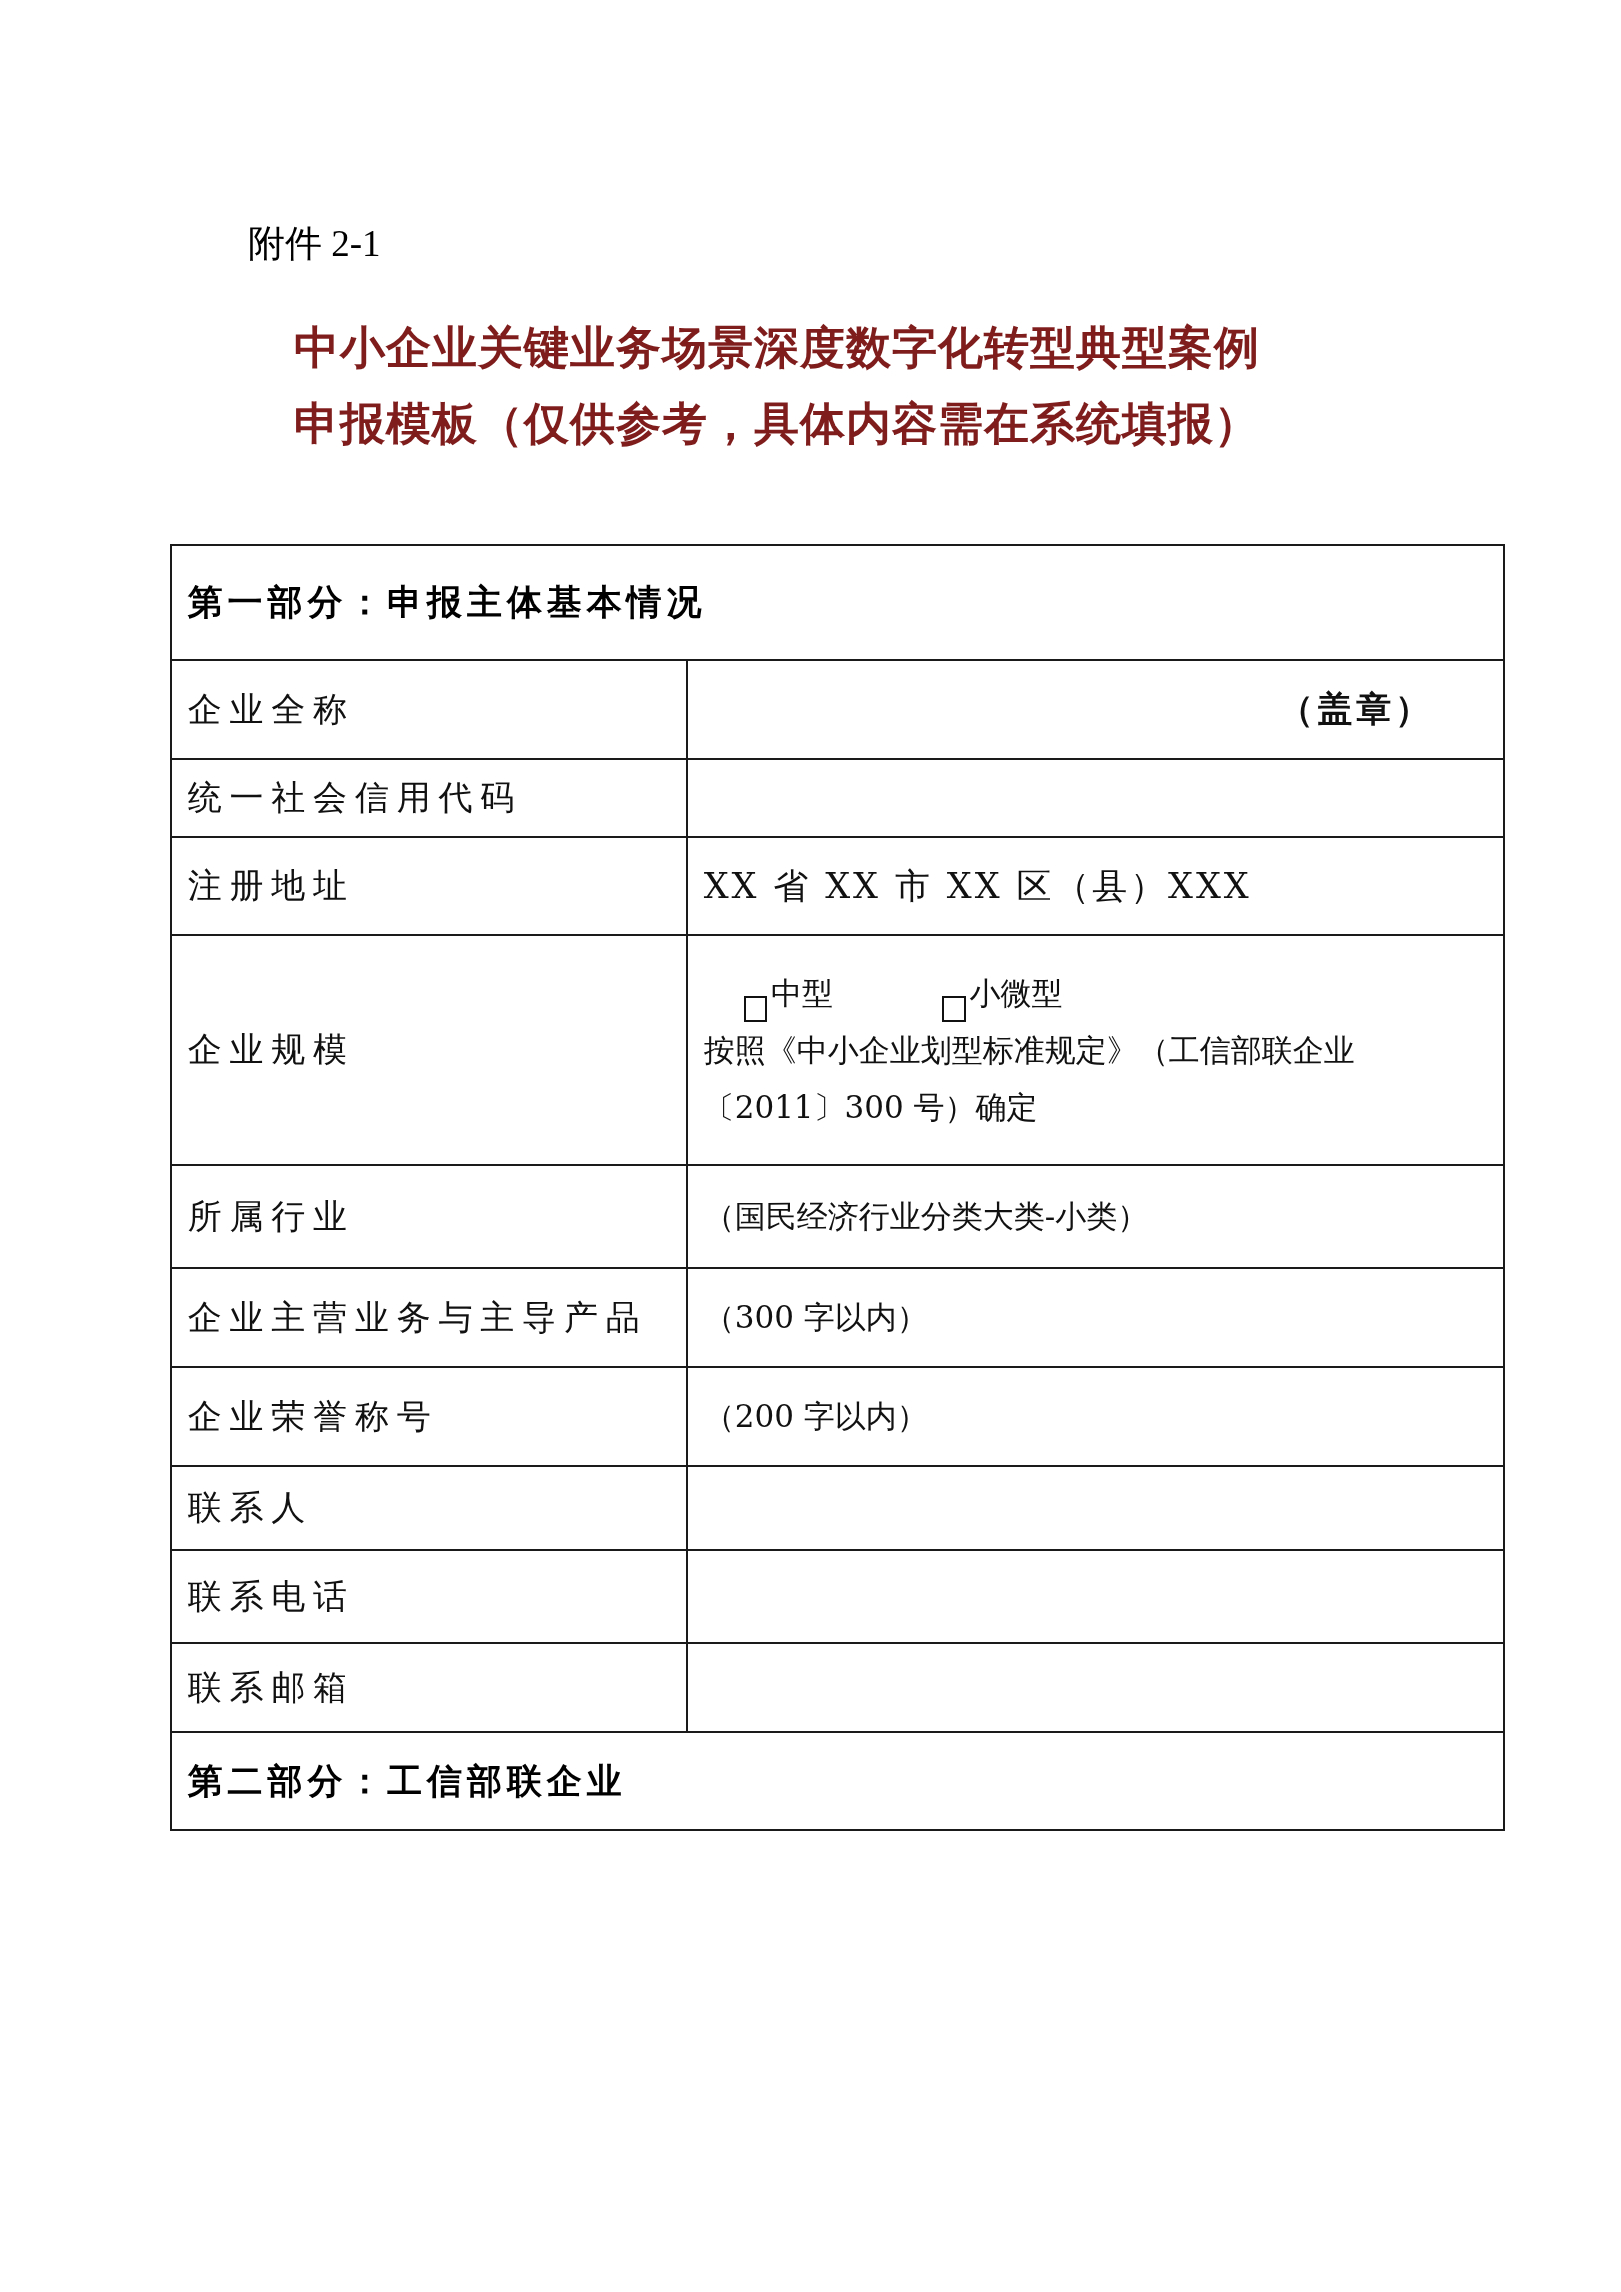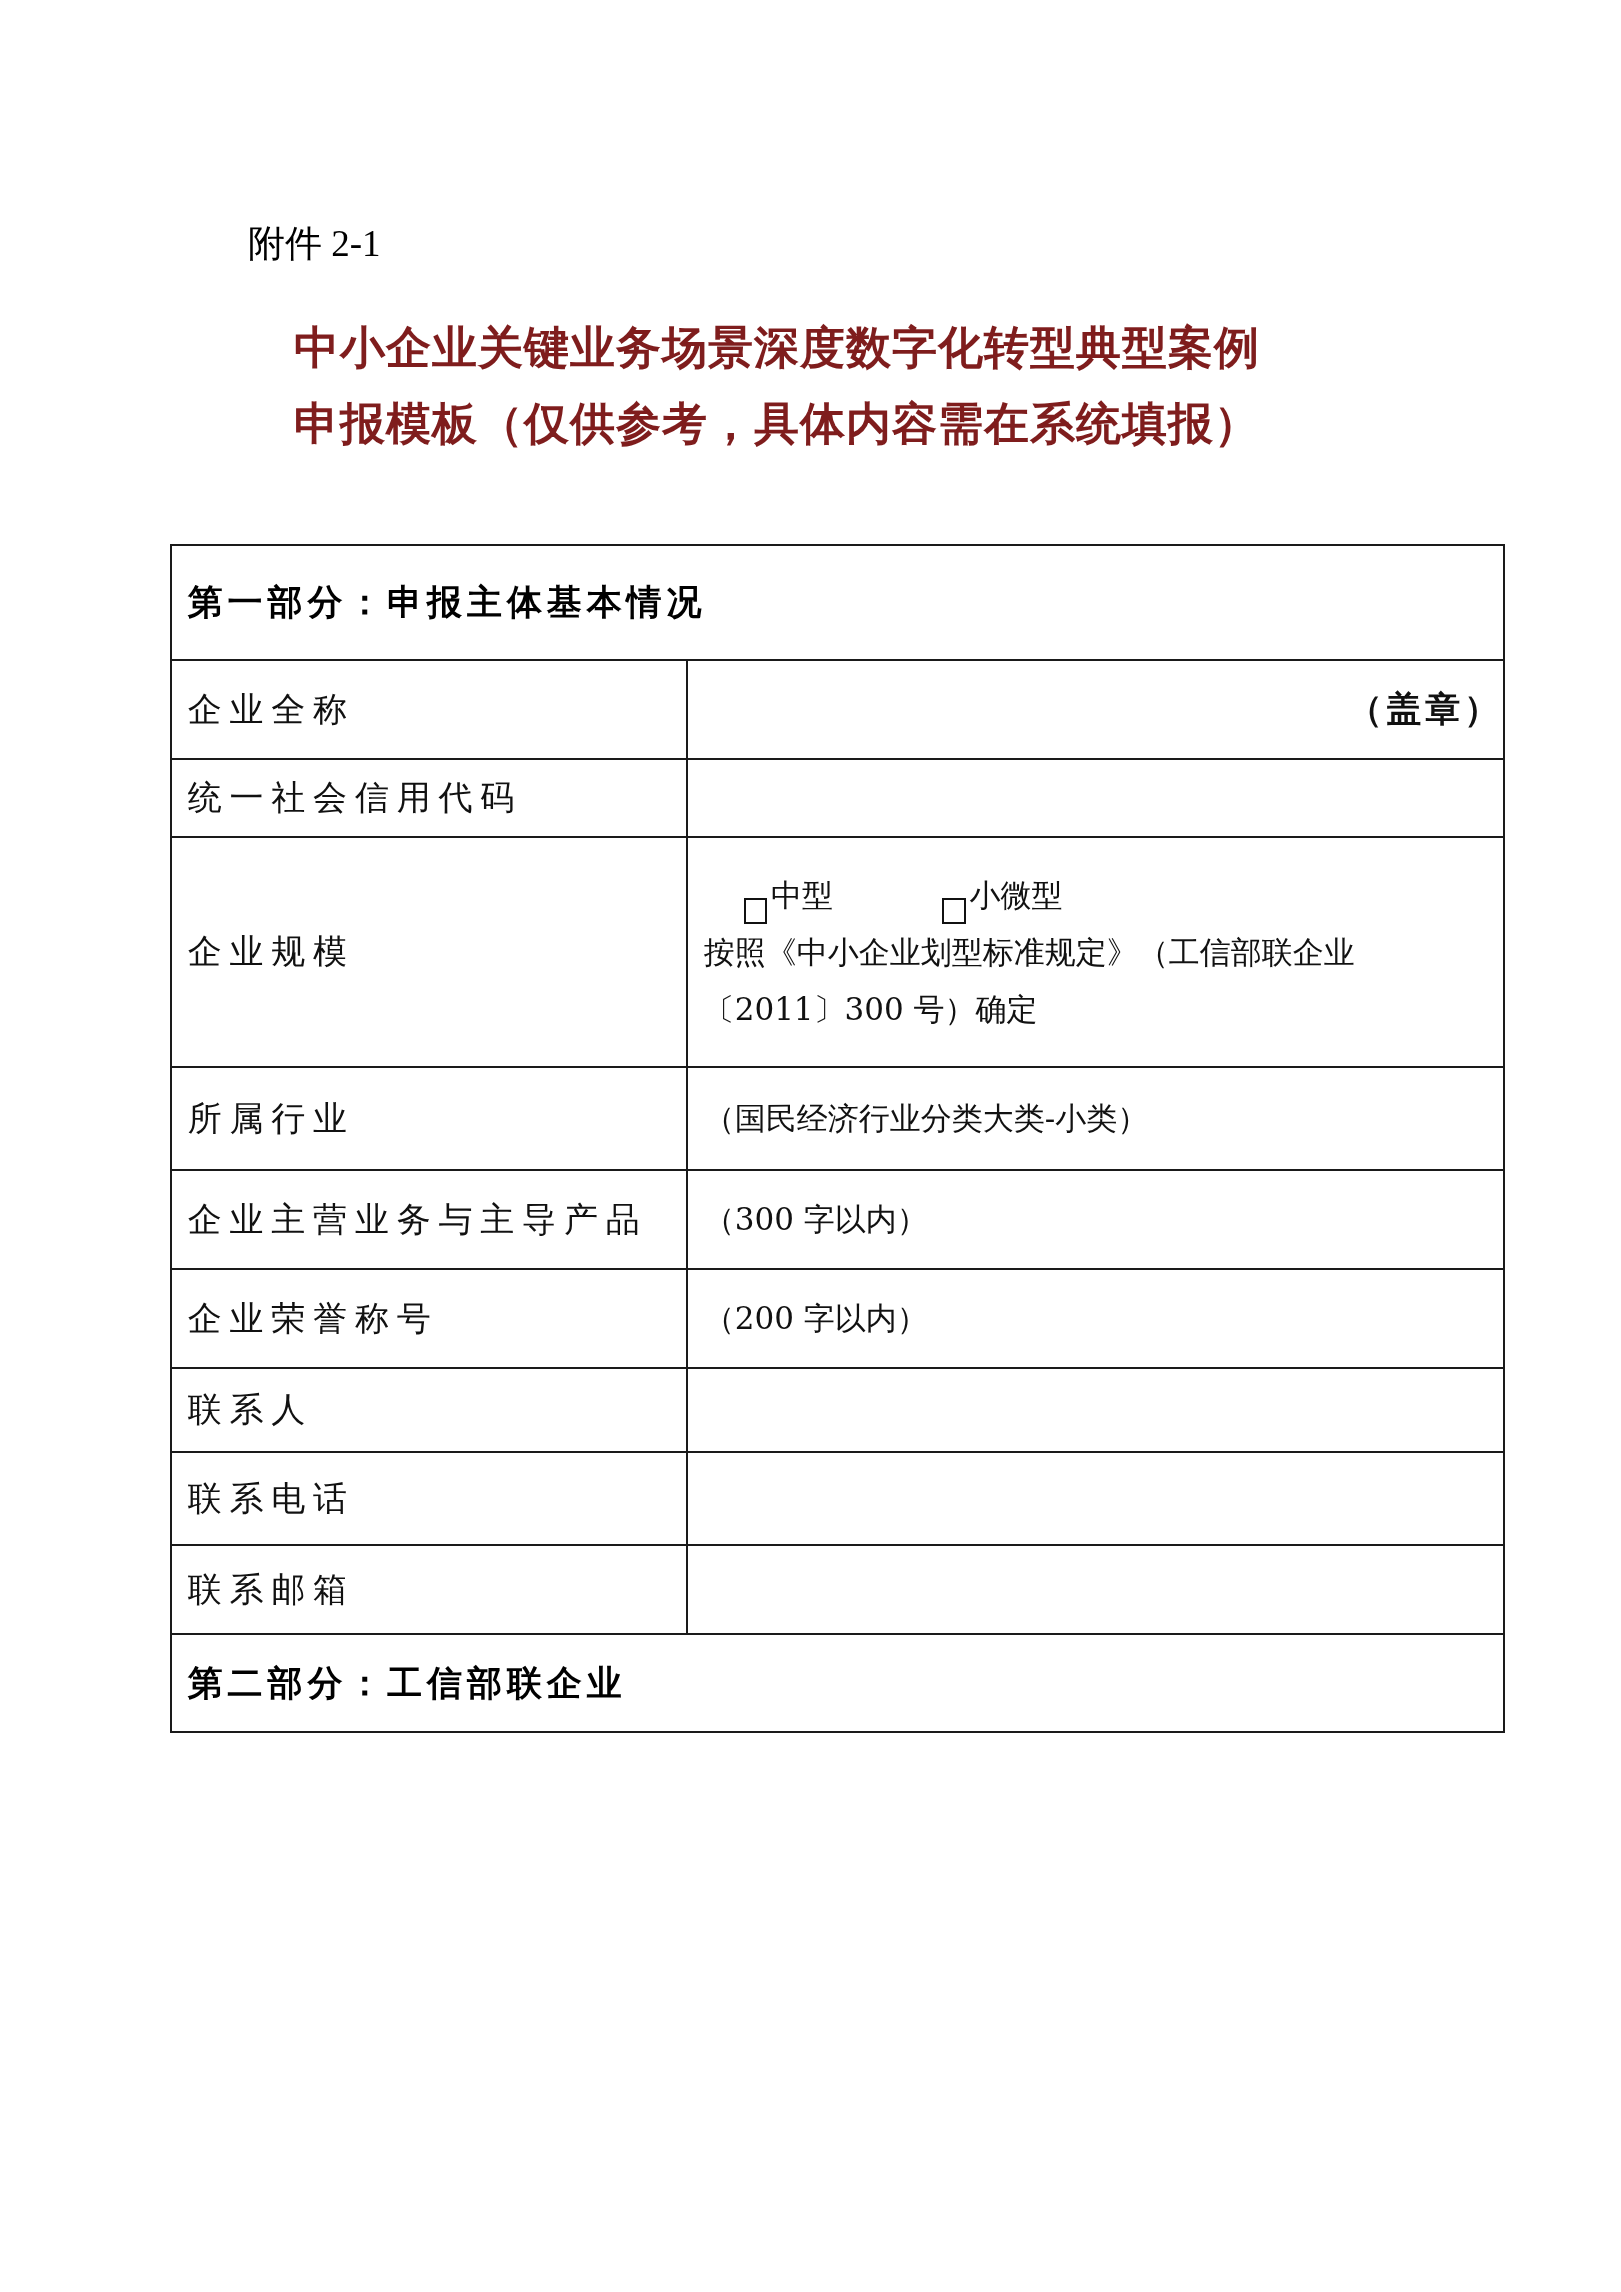--- a/index.html
+++ b/index.html
@@ -32,21 +32,21 @@
     }
     td.label {
       font-family: "DejaVu Serif", "Liberation Serif", serif;
       font-size: 34px; letter-spacing: 7.8px; color: #111; white-space: nowrap;
     }
     td.value {
       font-family: "DejaVu Serif", "Liberation Serif", serif;
       font-size: 31px; color: #111; padding-left: 13.7px; padding-right: 9.8px;
     }
     td.value .hint { display: block; line-height: 57px; }
-    .seal { display: block; text-align: right; font-weight: bold; font-size: 35px; letter-spacing: 3.9px; }
+    .seal { display: block; text-align: right; padding-right: 69px; font-weight: bold; font-size: 35px; letter-spacing: 3.9px; }
     .addr { font-size: 35px; letter-spacing: 2.9px; }
     .checkbox-row { display: flex; align-items: center; line-height: 57px; }
     .cb { display: inline-flex; align-items: flex-end; margin-right: 69px; padding-left: 40px; }
     .cb .box { display: inline-block; width: 23.5px; height: 25.5px; border: 2px solid #111; margin-right: 3.9px; box-sizing: border-box; }
     .multi .hint { line-height: 57px; }
   </style>
 </head>
 <body>
 
 <div class="attach">附件 2-1</div>
@@ -71,20 +71,26 @@
       <td class="value">
         <span class="seal">（盖章）</span>
       </td>
     </tr>
 
     <tr style="height:78px">
       <td class="label">统一社会信用代码</td>
       <td class="value"></td>
     </tr>
 
+    <tr style="height:98px">
+      <td class="label">注册地址</td>
+      <td class="value">
+        <span class="addr">XX 省  XX 市  XX 区（县）XXX</span>
+      </td>
+    </tr>
 
     <tr style="height:230px">
       <td class="label">企业规模</td>
       <td class="value multi">
         <div class="checkbox-row">
           <span class="cb">
             <span class="box"></span>
             <span>中型</span>
           </span>
           <span class="cb">

